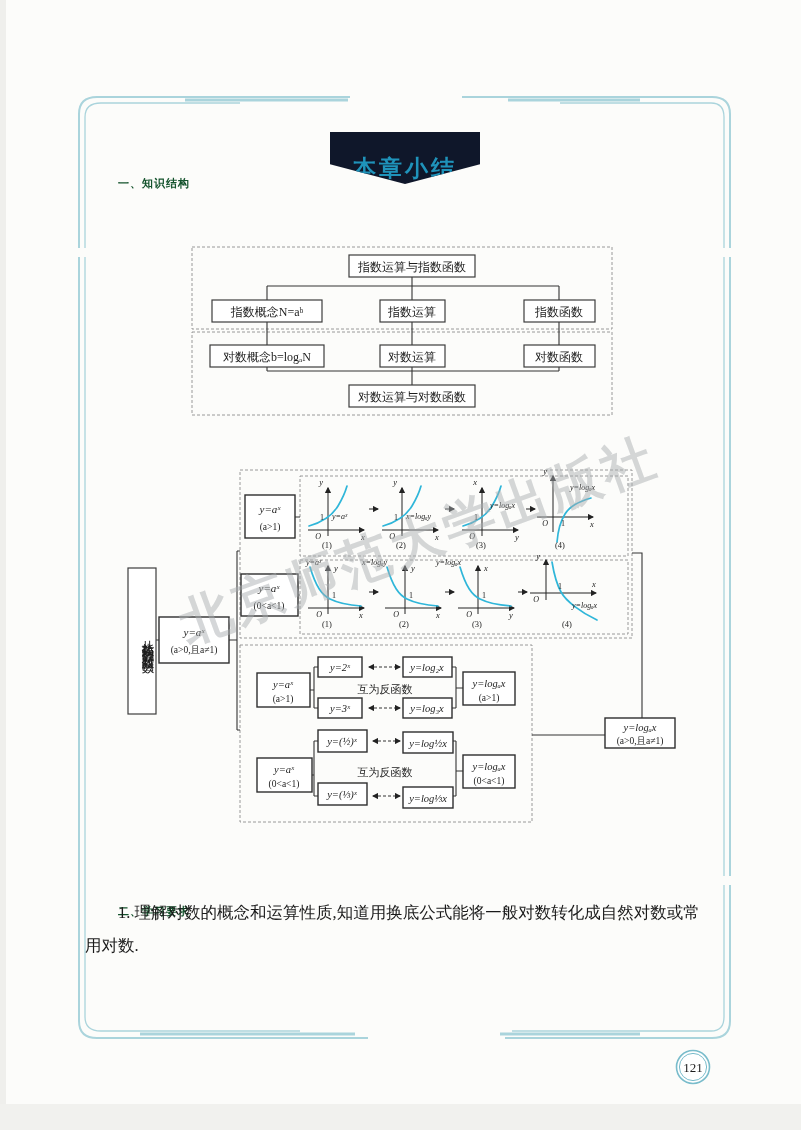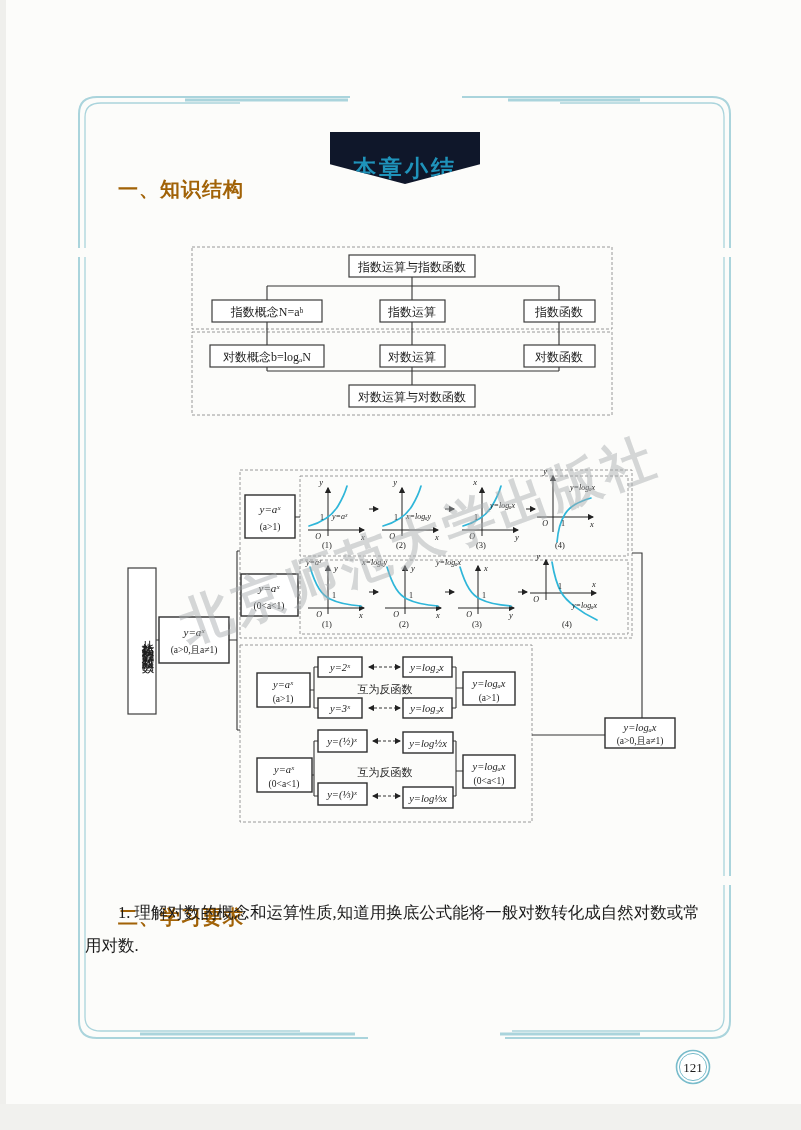--- a/index.html
+++ b/index.html
@@ -7,21 +7,21 @@
         font-family:"Liberation Serif",serif;}
   .edge-left{position:absolute;left:0;top:0;width:6px;height:100%;background:#efefec;z-index:0;}
   .edge-bottom{position:absolute;left:0;bottom:0;width:100%;height:26px;background:#f1f1ee;z-index:0;}
   .frame-svg{position:absolute;left:0;top:0;z-index:1;}
   .banner{position:absolute;left:330px;top:100px;width:150px;height:52px;z-index:4;
           background:#0f172a;clip-path:polygon(0 0,100% 0,100% 62%,50% 100%,0 62%);
           display:flex;justify-content:center;align-items:flex-end;margin-top:32px;}
   .banner span{font-family:"Liberation Sans",sans-serif;font-weight:bold;font-size:23px;
           letter-spacing:3px;color:#1f93ba;margin-top:4px;}
   .sec-head{position:absolute;z-index:3;font-family:"Liberation Sans",sans-serif;
-          font-weight:bold;font-size:20px;color:#a16207;letter-spacing:1px;}
+          font-weight:bold;font-size:11px;color:#14532d;letter-spacing:1px;}
   #sec1{left:118px;top:176px;}
   #sec2{left:118px;top:904px;}
   .diagram{position:absolute;z-index:2;}
   #flow1{left:187px;top:243px;}
   #flow2{left:60px;top:460px;}
   .vlabel{position:absolute;left:128px;top:572px;width:28px;height:140px;z-index:2;
           writing-mode:vertical-rl;text-orientation:upright;font-size:12.5px;letter-spacing:2.5px;
           color:#1c1c1c;text-align:center;font-family:"Liberation Serif",serif;}
   .watermark{position:absolute;left:182px;top:592px;z-index:6;font-size:52px;font-weight:bold;
           letter-spacing:4px;color:#a9adb0;opacity:.48;white-space:nowrap;

